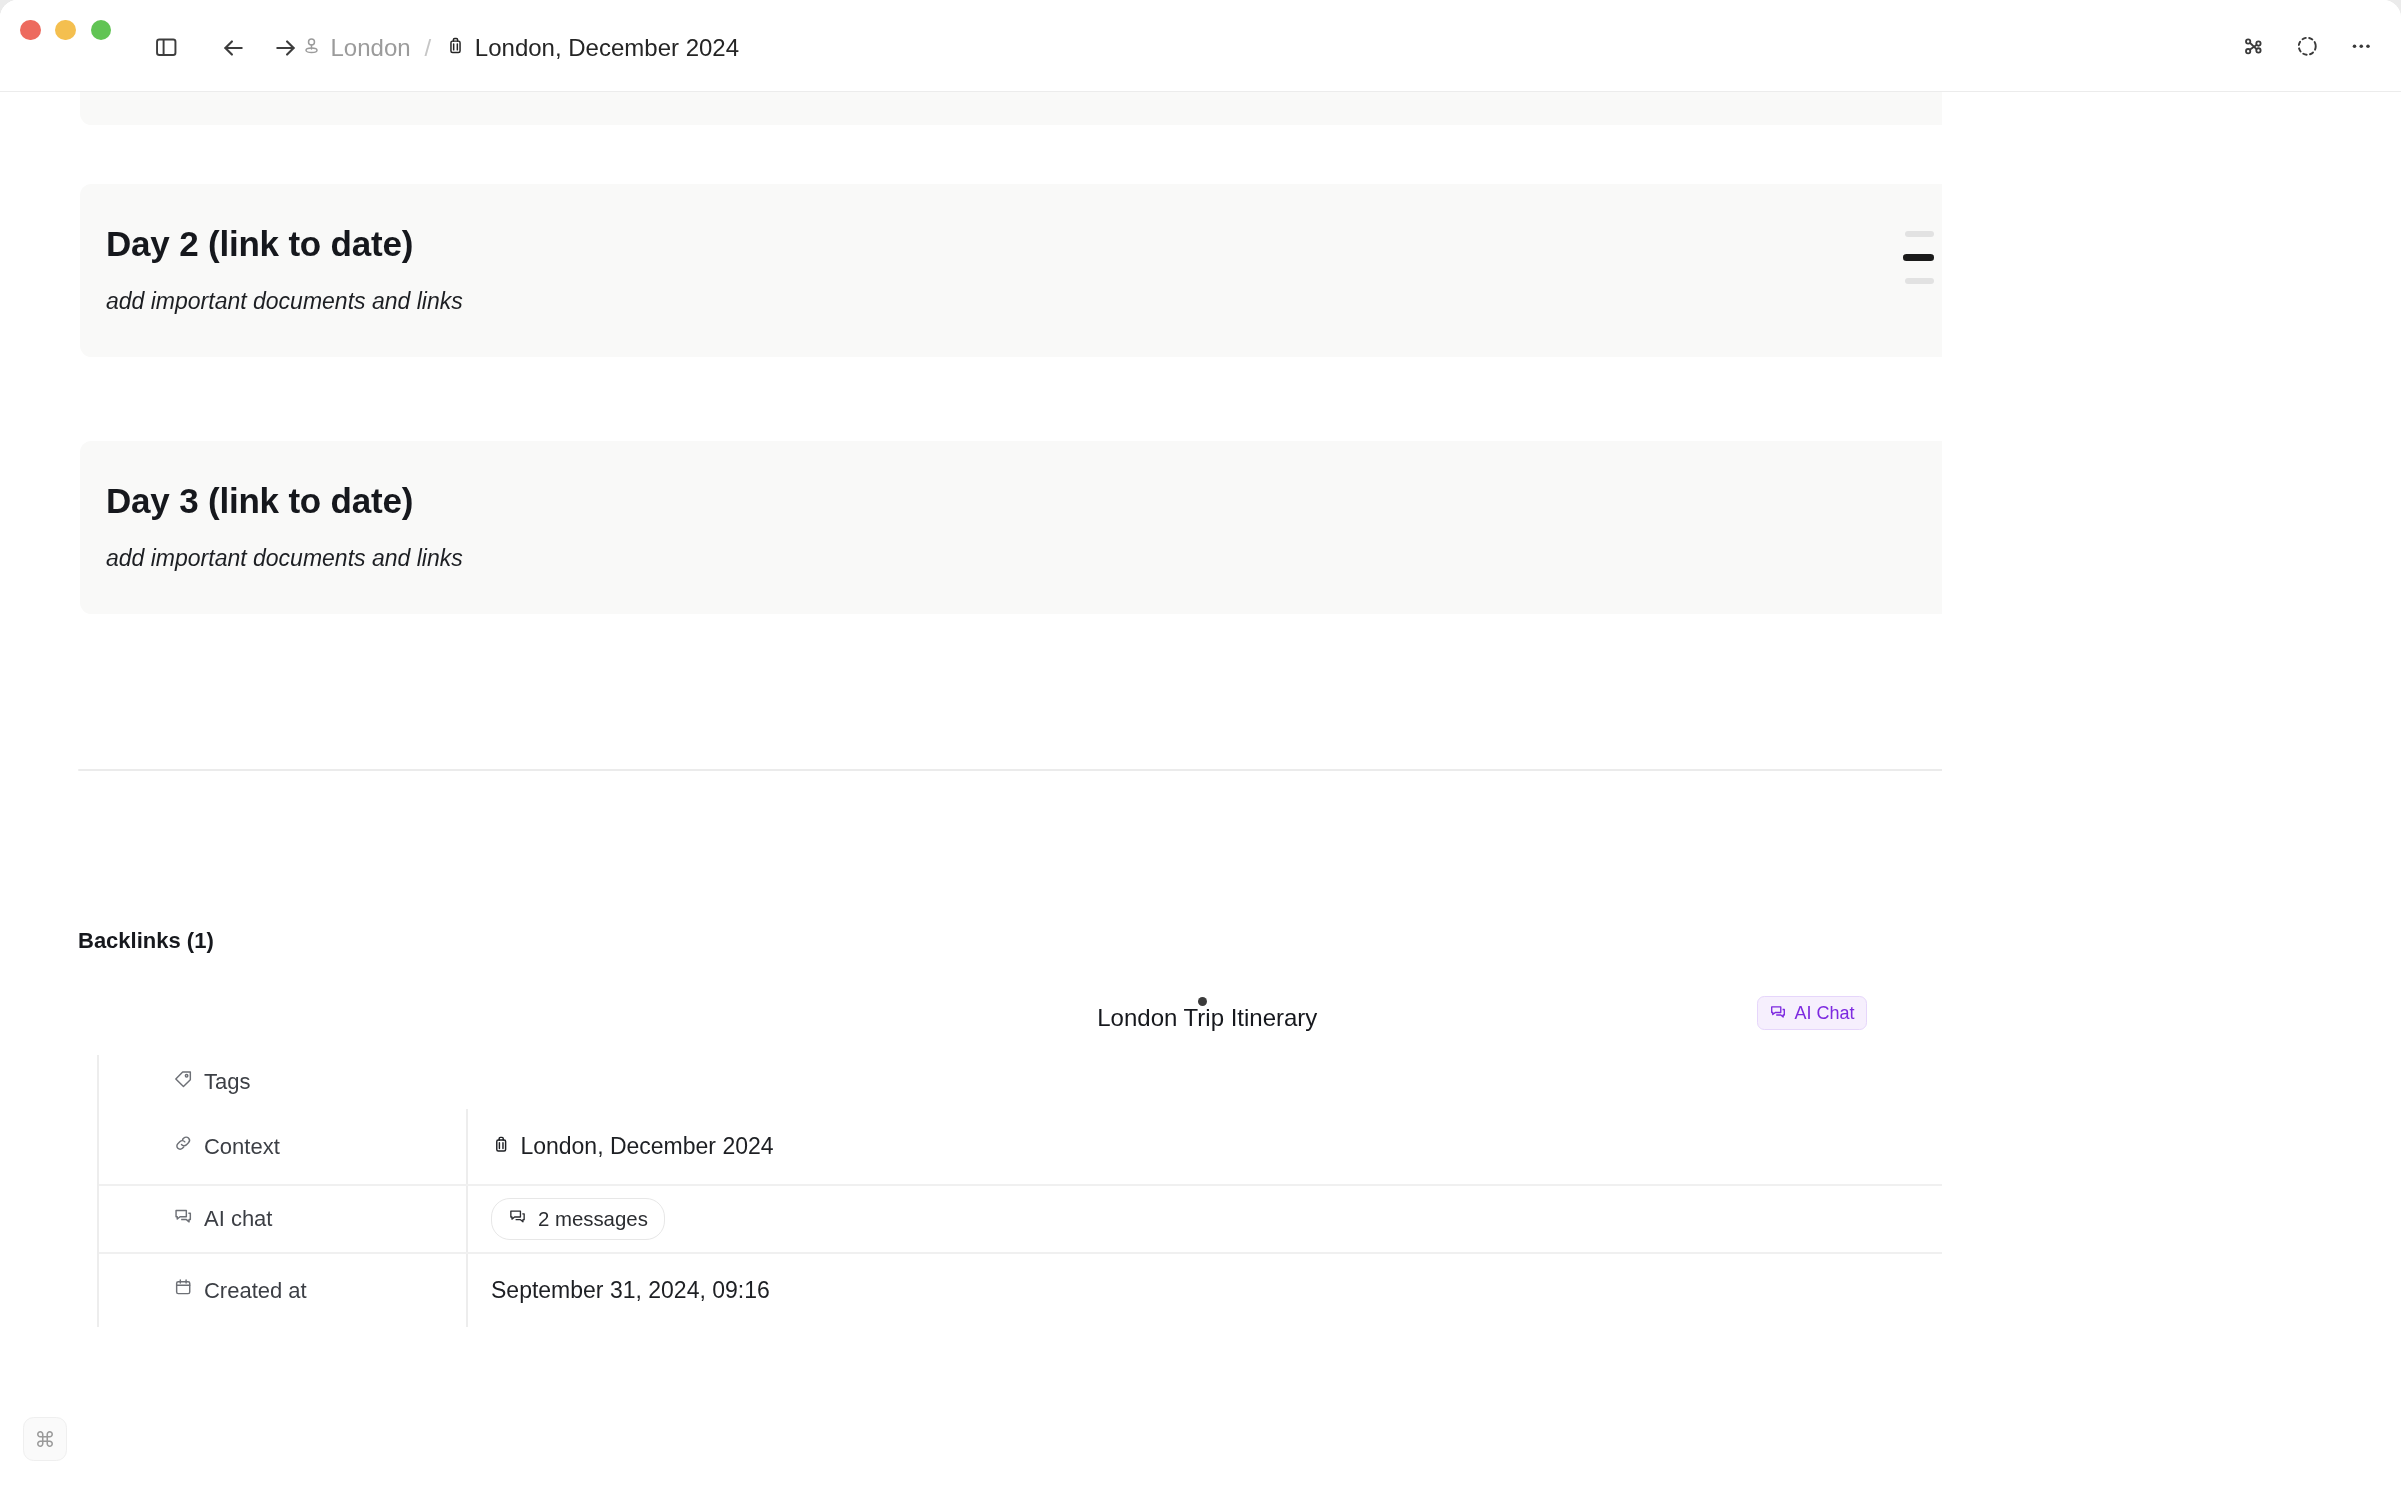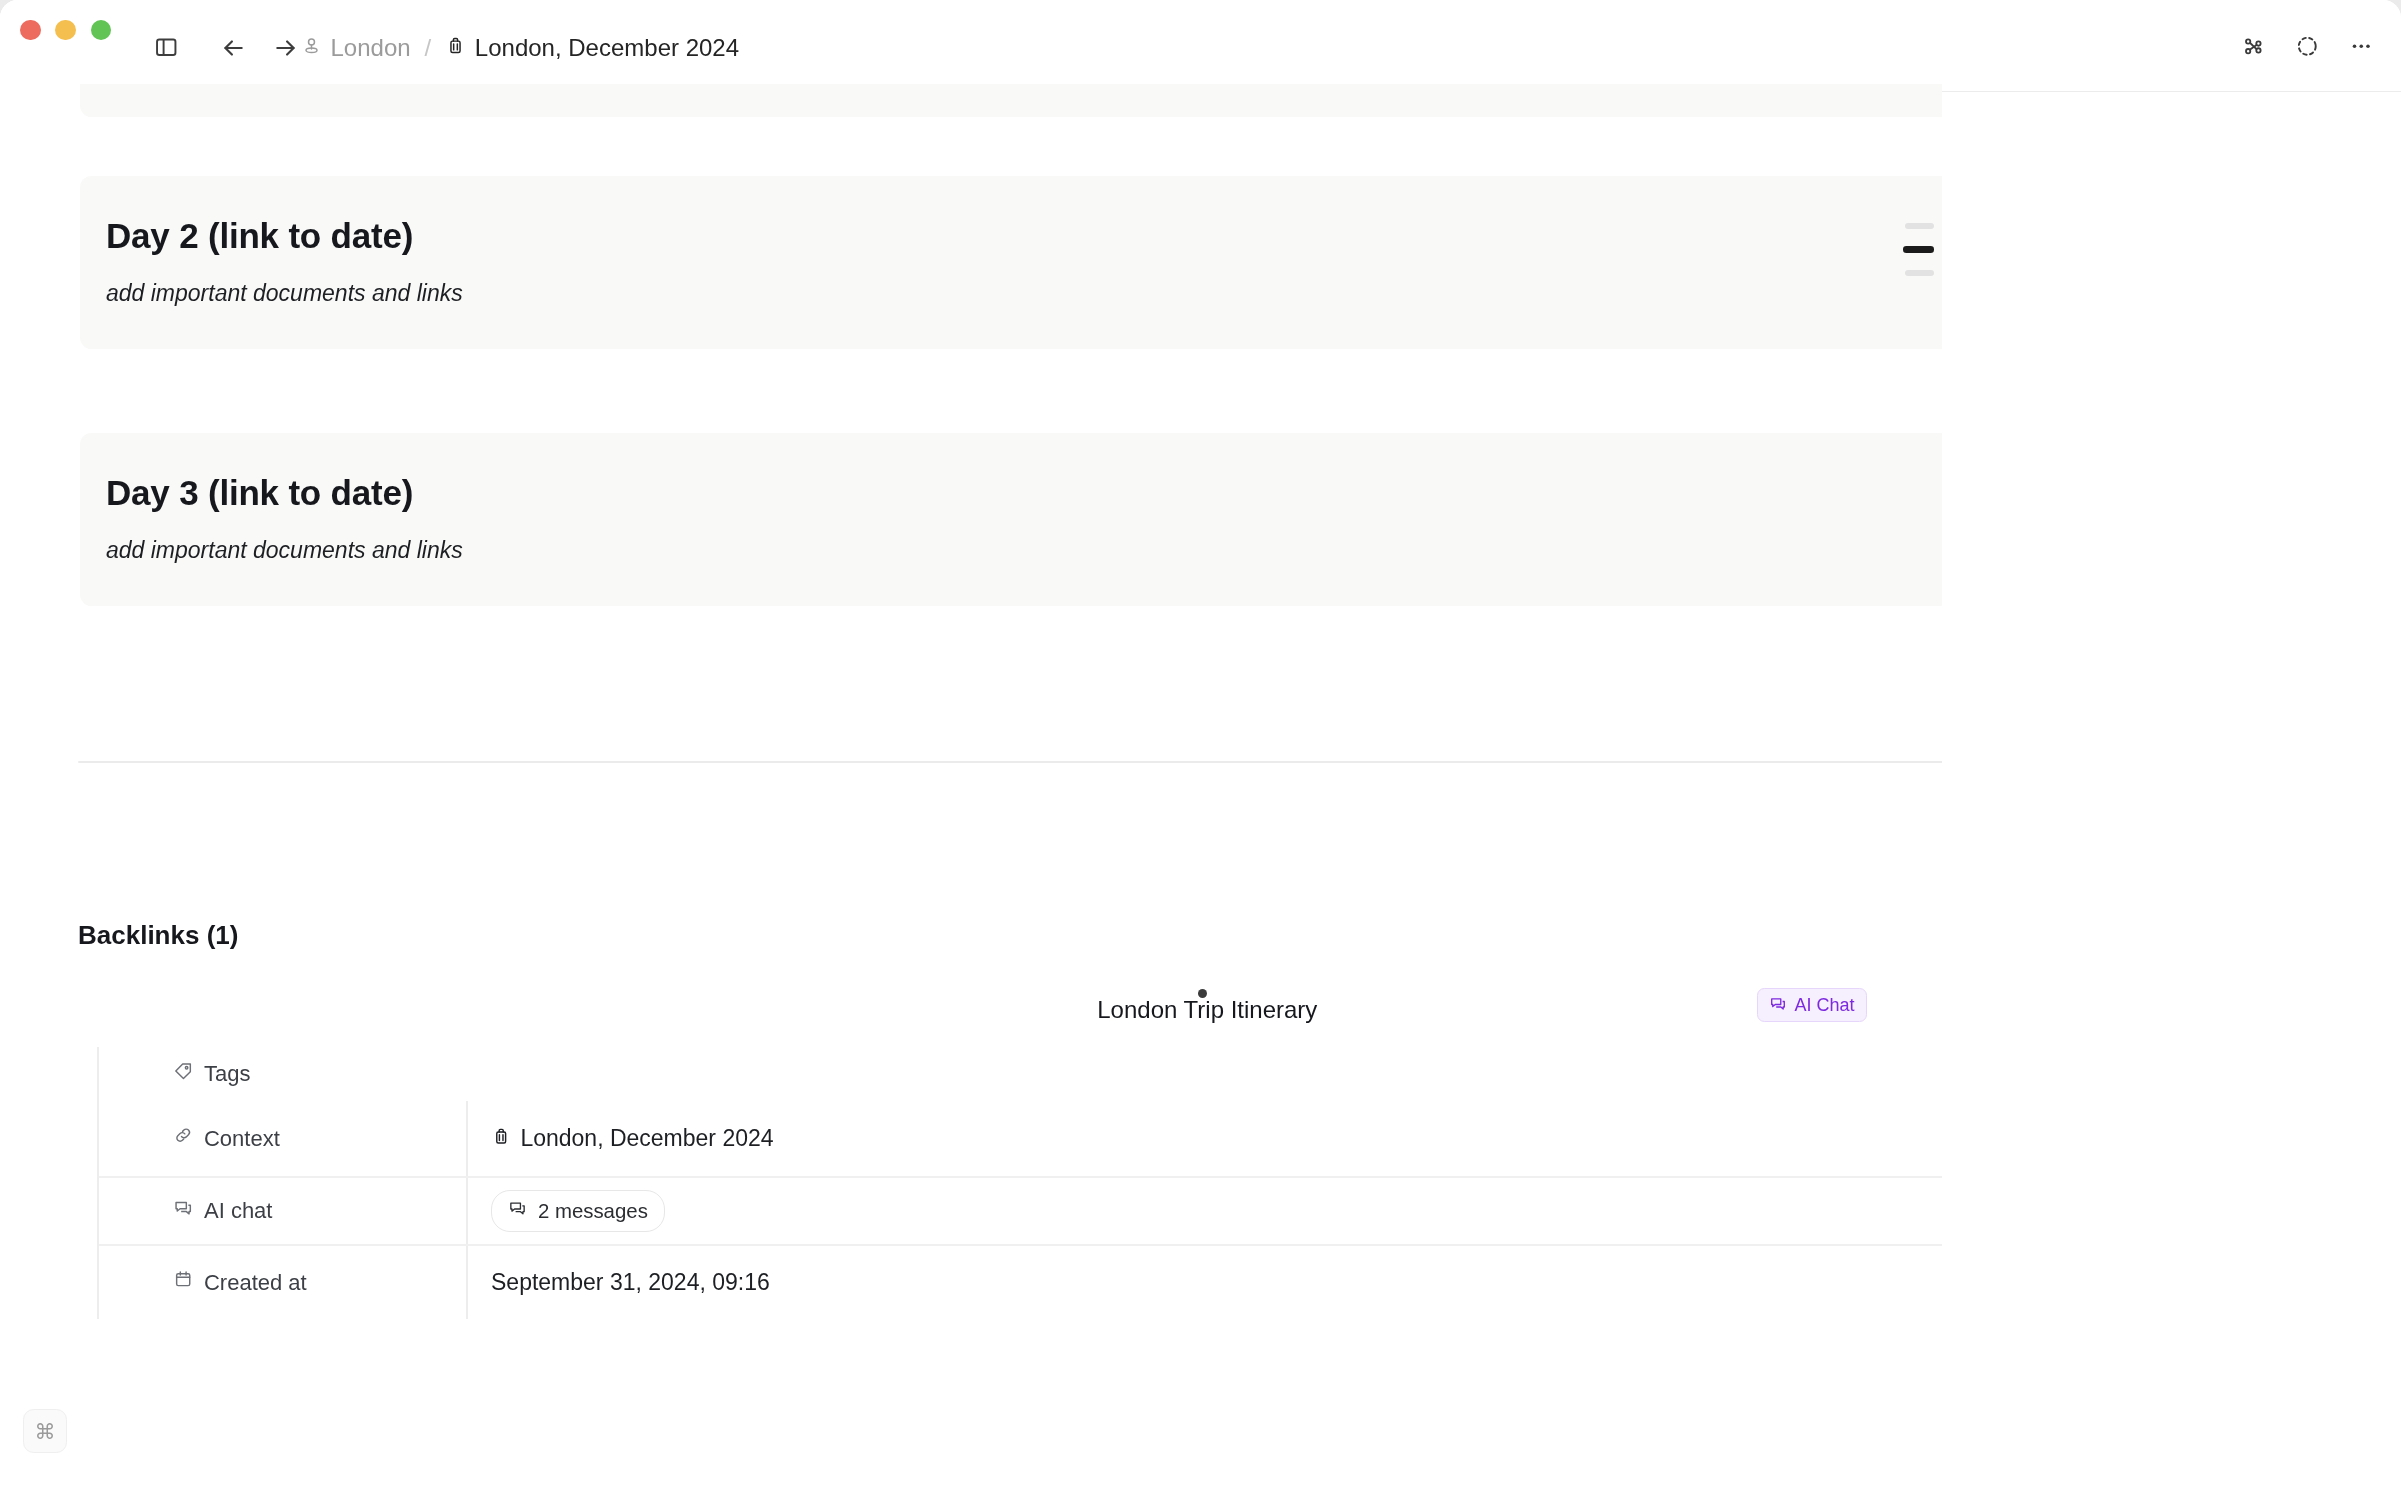--- a/index.html
+++ b/index.html
@@ -111,21 +111,21 @@
   .tb-ricon {
     width: 46px; height: 46px;
     display: flex; align-items: center; justify-content: center;
     border-radius: 6.5px;
     color: #3a3a3a;
   }
 
   
   .content {
     position: absolute;
-    left: 0; top: 84px;
+    left: 0; top: 92px;
     width: 1942px;
     height: 1418px;
     background: #ffffff;
     overflow: hidden;
   }
 
   
   .card-partial {
     position: absolute;
     left: 80px; top: -114px;
@@ -183,21 +183,21 @@
     width: 2249px;
     height: 2.4px;
     background: #ebebeb;
     border-radius: 1.6px;
   }
 
   
   .backlinks-heading {
     position: absolute;
     left: 78px; top: 838px;
-    font-size: 26px;
+    font-size: 22px;
     font-weight: bold;
     color: #16181d;
     line-height: 1;
   }
 
   .backlink-item {
     position: absolute;
     left: 78px; top: 905px;
     width: 2248px;
   }

